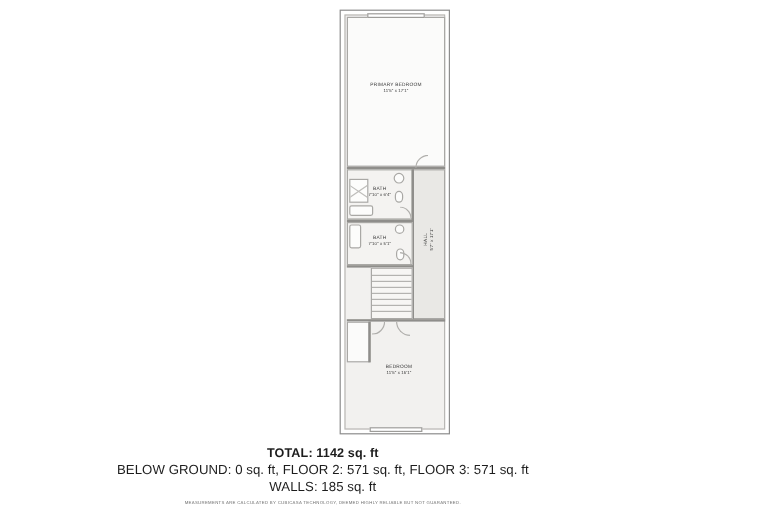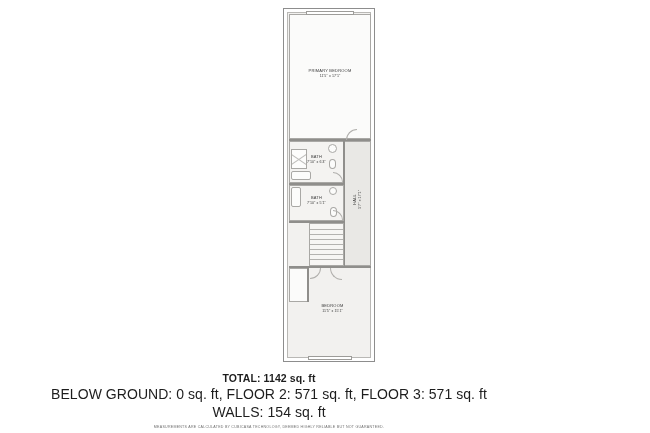--- a/index.html
+++ b/index.html
@@ -158,21 +158,21 @@
     text-align: center;
     color: #1d1d1d;
   }
   #summary .total {
     font-size: 10.5px;
     font-weight: bold;
     letter-spacing: .1px;
     margin-bottom: 2px;
   }
   #summary .line {
-    font-size: 14px;
+    font-size: 11px;
     letter-spacing: .05px;
     margin-bottom: 1.5px;
   }
   #summary .disclaimer {
     font-size: 3.6px;
     color: #6f6f6f;
     letter-spacing: .25px;
     margin-top: 5px;
   }
 </style>
@@ -254,15 +254,15 @@
     <div class="door br" style="left:26px; top:259px; width:11px; height:11px;"></div>
 
     <div class="win" style="left:24px; top:347px; width:44px; height:4px;"></div>
   </div>
 
 </div>
 
 <div id="summary">
   <div class="total">TOTAL: 1142 sq. ft</div>
   <div class="line">BELOW GROUND: 0 sq. ft, FLOOR 2: 571 sq. ft, FLOOR 3: 571 sq. ft</div>
-  <div class="line">WALLS: 154 sq. ft</div>
+  <div class="line">WALLS: 185 sq. ft</div>
   <div class="disclaimer">MEASUREMENTS ARE CALCULATED BY CUBICASA TECHNOLOGY, DEEMED HIGHLY RELIABLE BUT NOT GUARANTEED.</div>
 </div>
 
 </body></html>

